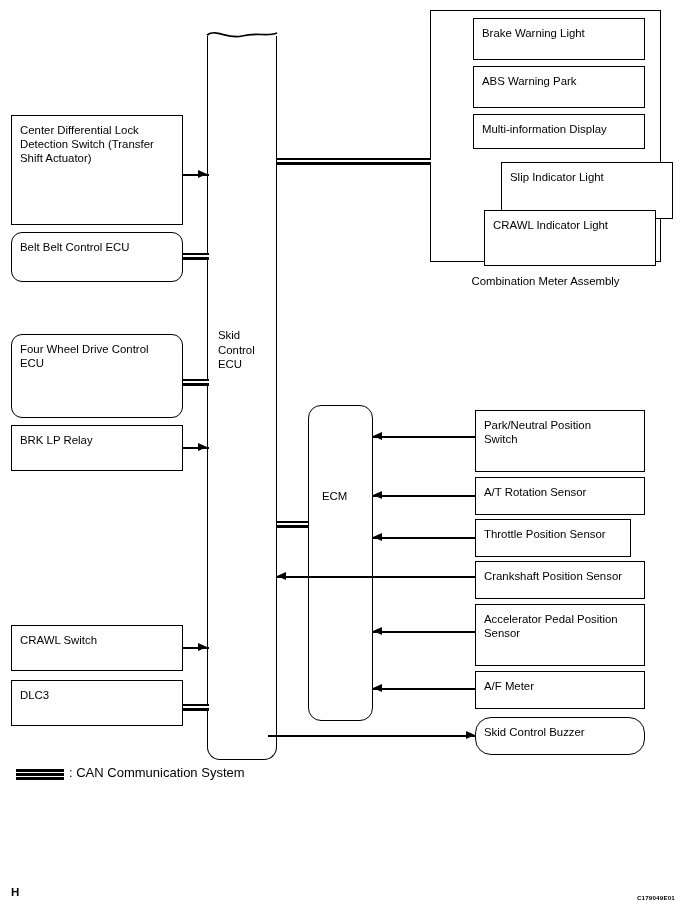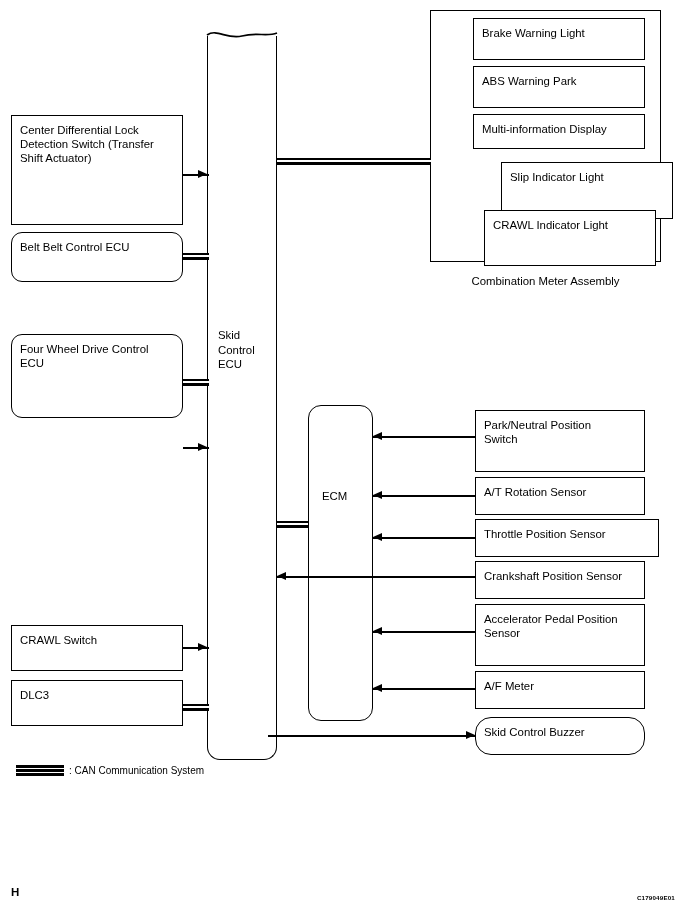--- a/index.html
+++ b/index.html
@@ -124,22 +124,22 @@
     border-top:4.6px solid transparent;
     border-bottom:4.6px solid transparent;
     border-right:9px solid #000;
   }
   
   #legend{
     position:absolute;
     left:16px; top:765px;
     z-index:7;
     display:flex;
-    align-items:flex-start;
-    font-size:10px;
+    align-items:flex-end;
+    font-size:13px;
   }
   #legend-symbol{
     width:48px; height:11px;
     margin-right:5px;
     background:
       linear-gradient(to bottom,
         #000 0px, #000 3px,
         #fff 3px, #fff 4.4px,
         #000 4.4px, #000 6.6px,
         #fff 6.6px, #fff 8px,
@@ -180,20 +180,21 @@
 
   <div class="box" style="left:11px;top:115px;width:172px;height:110px;">Center Differential Lock
 Detection Switch (Transfer
 Shift Actuator)</div>
 
   <div class="box rounded" style="left:11px;top:232px;width:172px;height:50px;">Belt Belt Control ECU</div>
 
   <div class="box rounded" style="left:11px;top:334px;width:172px;height:84px;">Four Wheel Drive Control
 ECU</div>
 
+  <div class="box" style="left:11px;top:425px;width:172px;height:46px;">BRK LP Relay</div>
 
   <div class="box" style="left:11px;top:625px;width:172px;height:46px;">CRAWL Switch</div>
 
   <div class="box" style="left:11px;top:680px;width:172px;height:46px;">DLC3</div>
 
   <div class="line" style="left:183px;top:174px;width:26px;"></div>
   <div class="arrow-r" style="left:198px;top:170px;"></div>
 
   <div class="can" style="left:183px;top:253px;width:26px;"></div>
 
@@ -215,21 +216,21 @@
   <div class="box thin" style="left:473px;top:162px;width:172px;height:57px;margin-left:28px;">Slip Indicator Light</div>
   <div class="box thin" style="left:473px;top:210px;width:172px;height:56px;margin-left:11px;">CRAWL Indicator Light</div>
 
   <div id="meter-caption">Combination Meter Assembly</div>
 
   <div class="can" style="left:277px;top:158px;width:154px;"></div>
 
   <div class="box thin" style="left:475px;top:410px;width:170px;height:62px;">Park/Neutral Position
 Switch</div>
   <div class="box thin" style="left:475px;top:477px;width:170px;height:38px;">A/T Rotation Sensor</div>
-  <div class="box thin" style="left:475px;top:519px;width:184px;height:38px;">Throttle Position Sensor</div>
+  <div class="box thin" style="left:475px;top:519px;width:156px;height:38px;">Throttle Position Sensor</div>
   <div class="box thin" style="left:475px;top:561px;width:170px;height:38px;">Crankshaft Position Sensor</div>
   <div class="box thin" style="left:475px;top:604px;width:170px;height:62px;">Accelerator Pedal Position
 Sensor</div>
   <div class="box thin" style="left:475px;top:671px;width:170px;height:38px;">A/F Meter</div>
   <div class="box thin" style="left:475px;top:717px;width:170px;height:38px;border-radius:16px;">Skid Control Buzzer</div>
 
   <div class="line" style="left:373px;top:436px;width:102px;"></div>
   <div class="arrow-l" style="left:373px;top:432px;"></div>
 
   <div class="line" style="left:373px;top:495px;width:102px;"></div>

